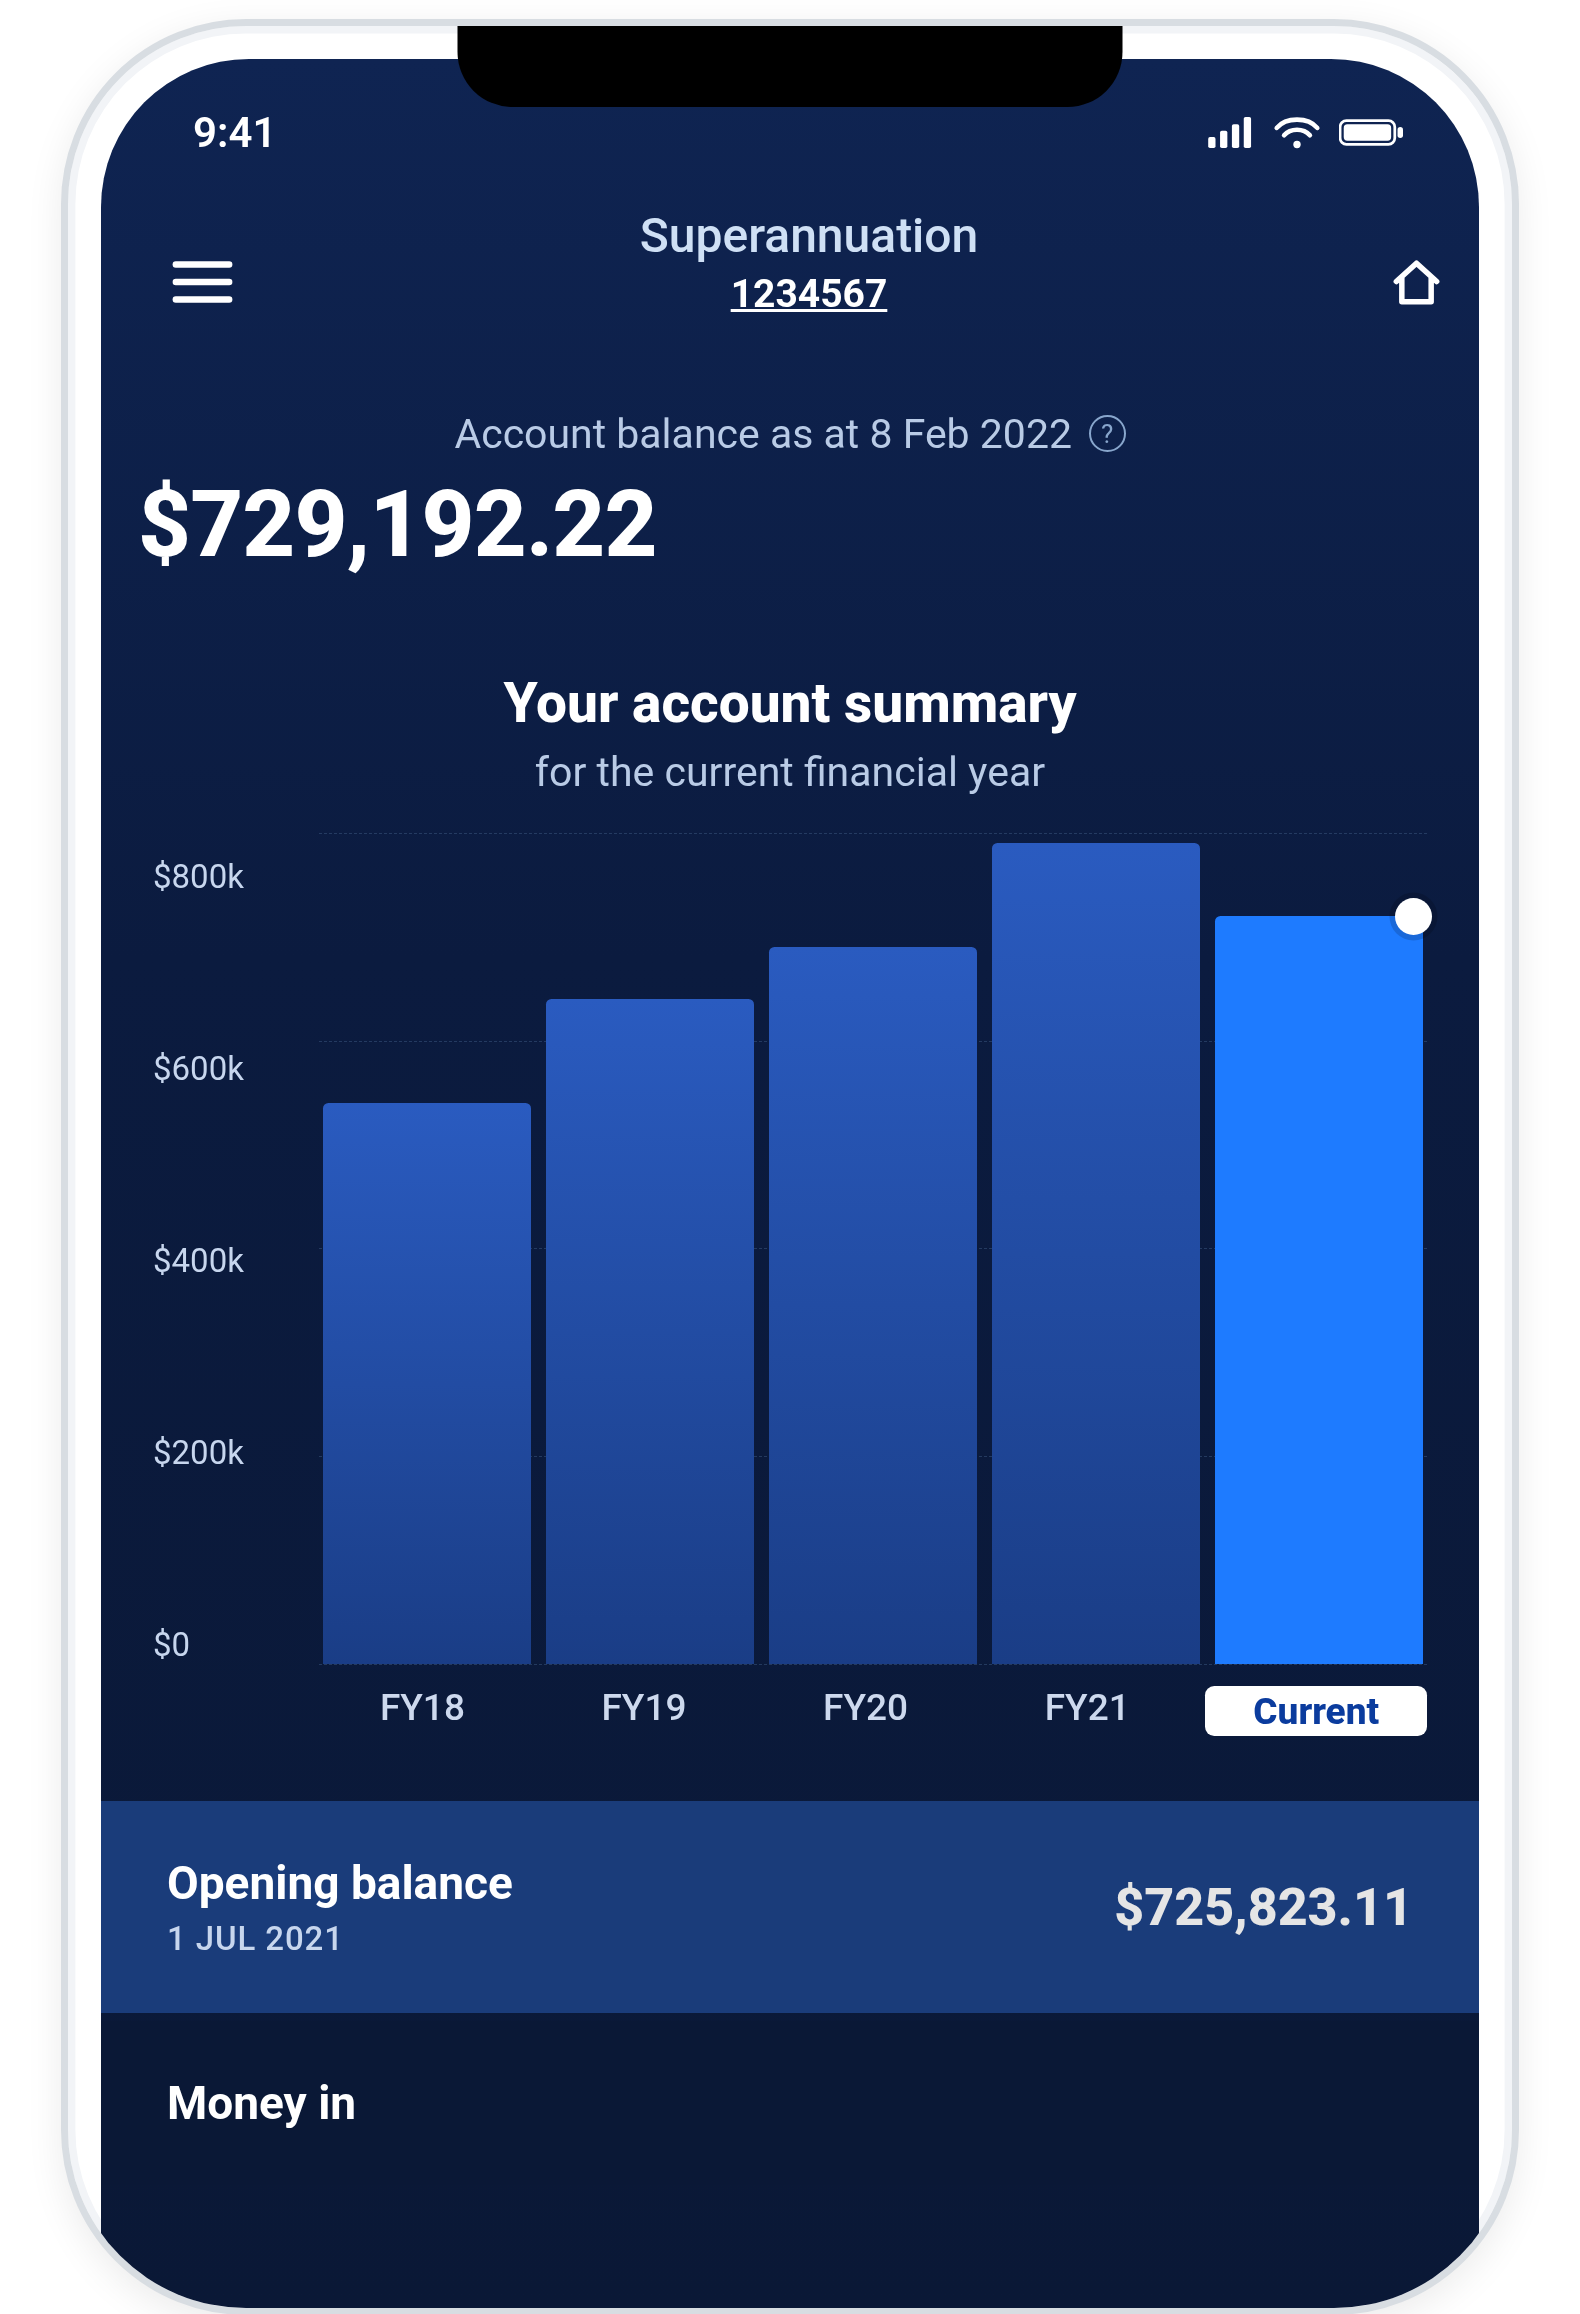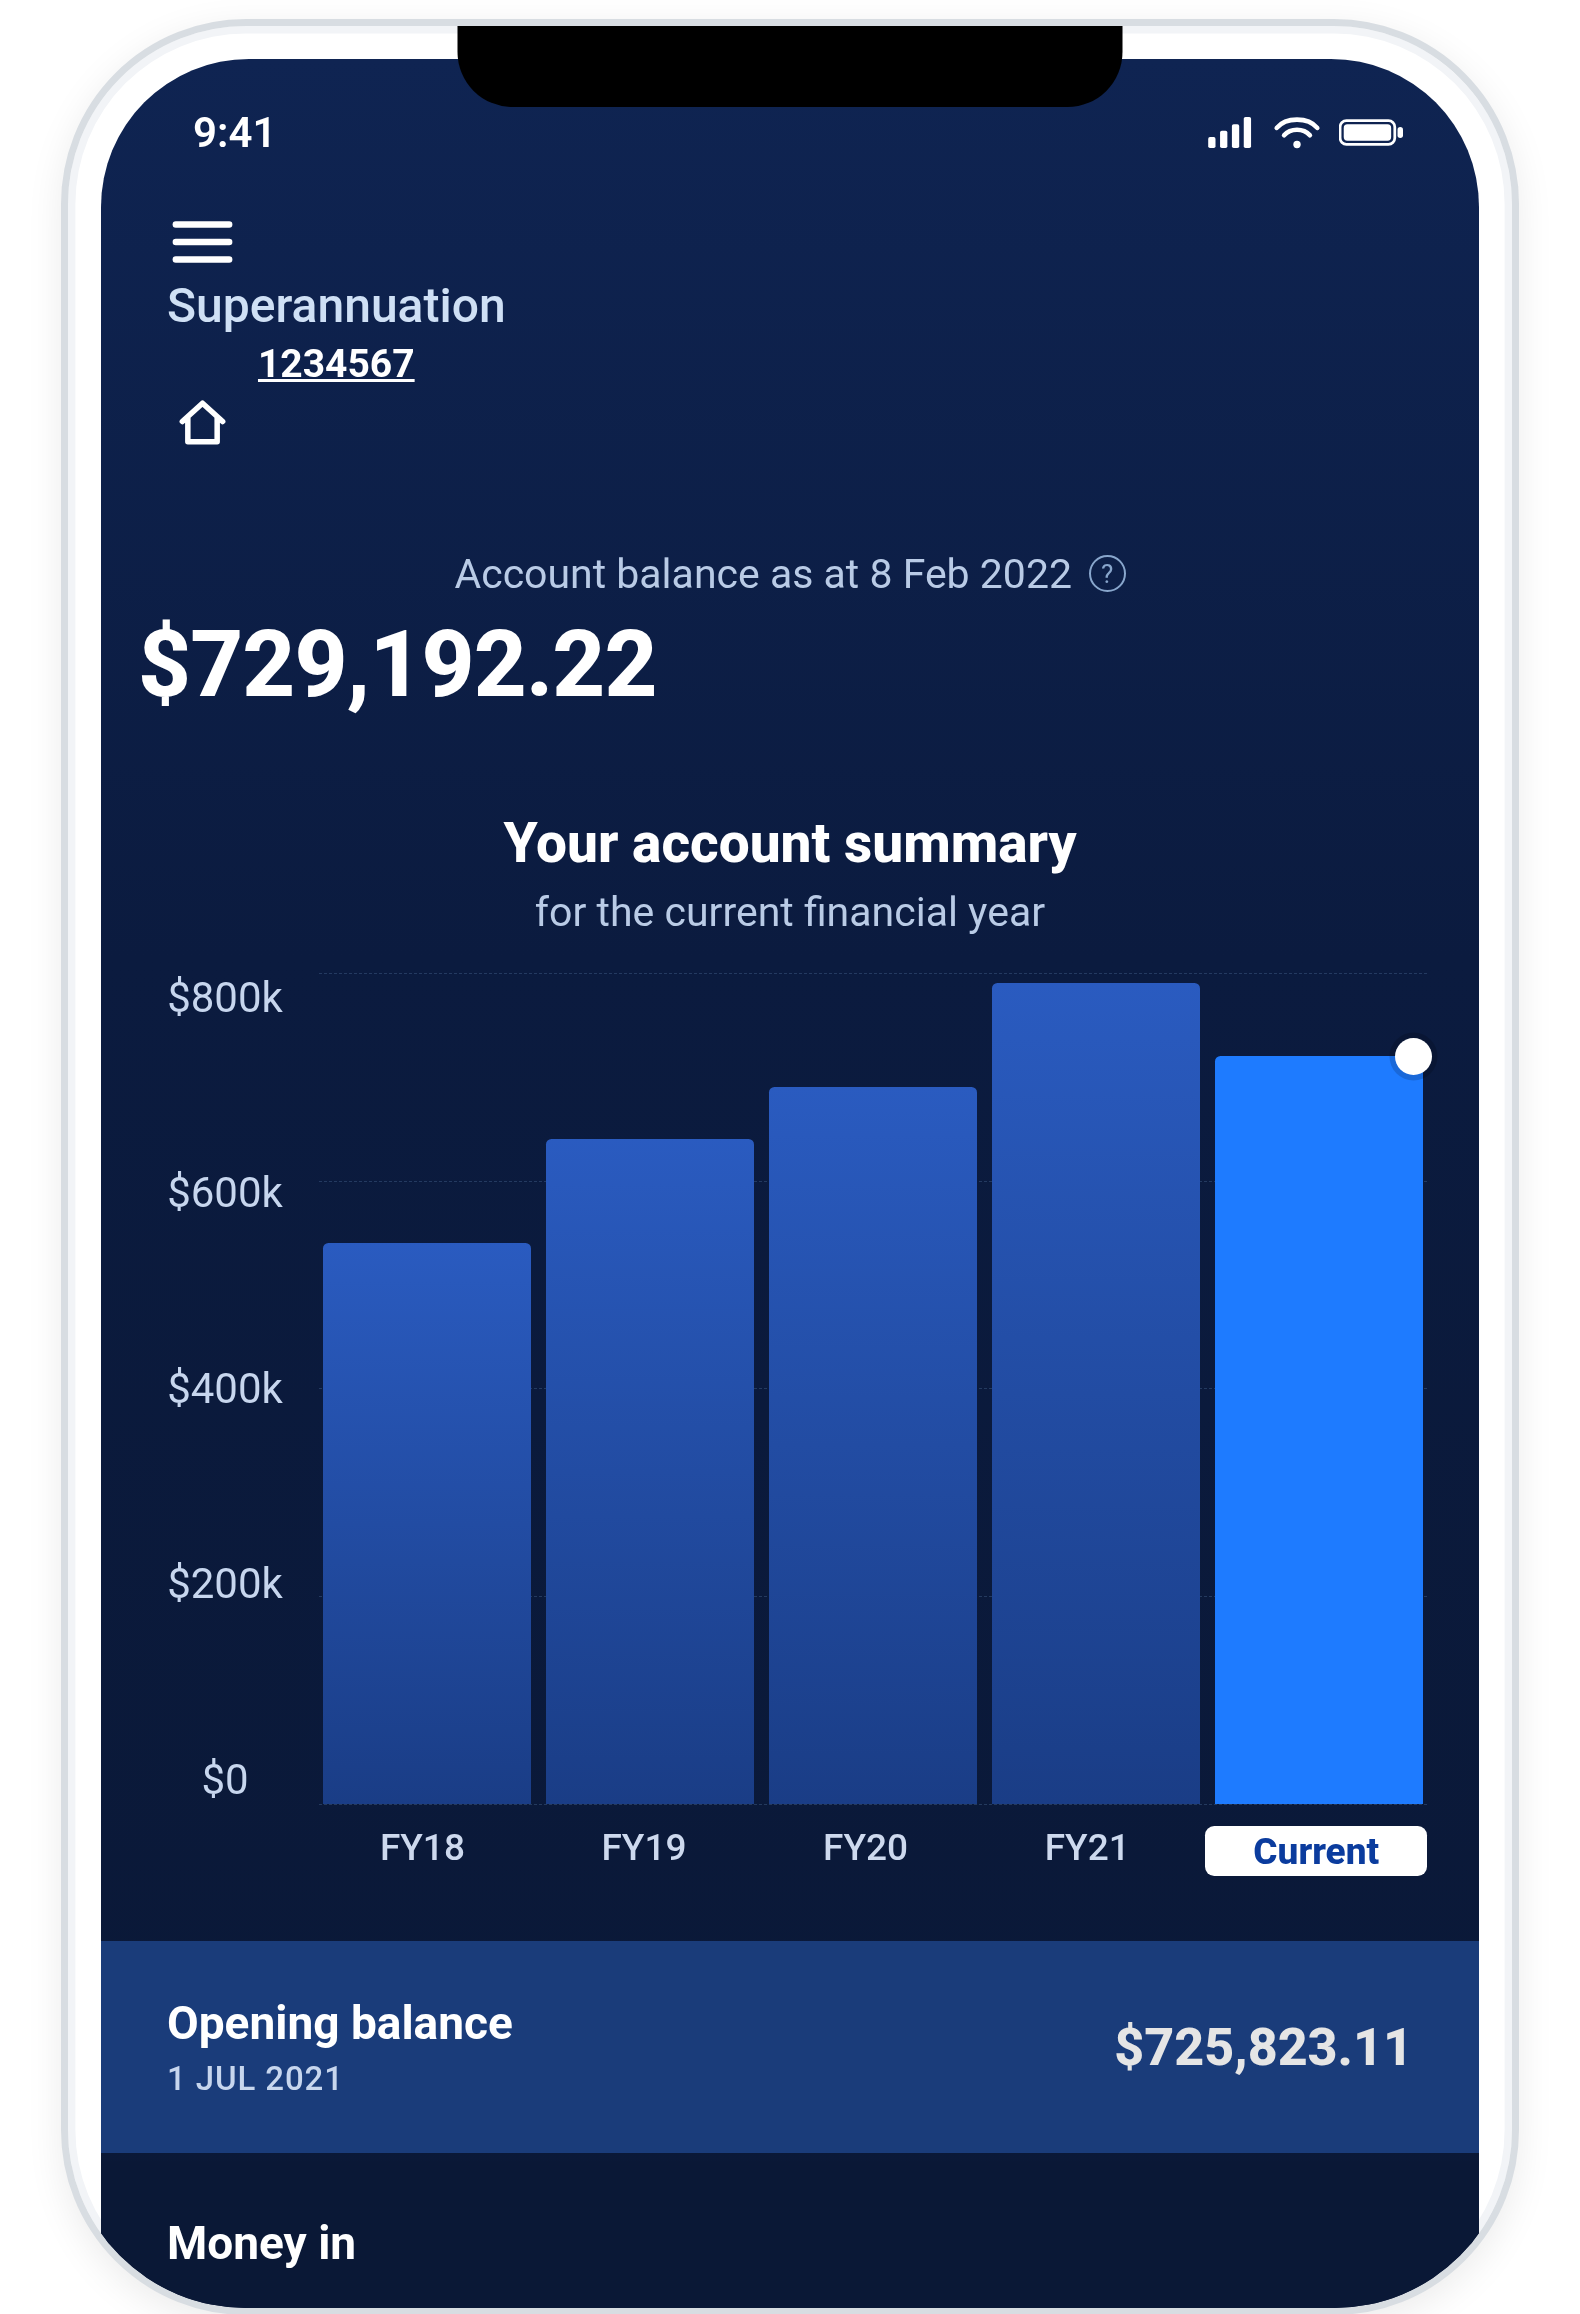--- a/index.html
+++ b/index.html
@@ -46,23 +46,22 @@
     height: 111px;
     font-size: 42px;
     font-weight: 600;
   }
   .status-right { display:flex; gap:18.5px; align-items:center; }
   .icon-cell, .icon-wifi, .icon-batt { display:inline-block; }
   .icon-cell svg, .icon-wifi svg, .icon-batt svg { display:block; }
 
   
   .header {
-    display:flex; align-items:flex-start; justify-content:space-between;
+    display:flex; align-items:flex-end; justify-content:space-between;
     padding: 37px 28px 28px 66px;
-    flex-direction: column;
   }
   .hamburger, .home-btn { width:70px; height:70px; display:flex; align-items:center; justify-content:center; }
   .title-block { text-align:center; }
   .title-main { font-size: 48px; color: #cfe0f5; font-weight:500; }
   .title-sub { font-size: 39px; color: #fff; font-weight:700; margin-top:7.4px;text-decoration:underline; }
 
   
   .balance-block { padding: 65px 37px 28px; }
   .balance-label-row { display:flex; align-items:center; justify-content:center; gap:16.6px; }
   .balance-label { font-size:41px; color:#b9cbe6; font-weight:400; }
@@ -71,21 +70,21 @@
 
   
   .summary-heading { text-align:center; padding: 65px 37px 37px; }
   .summary-title { font-size:55px; font-weight:800; }
   .summary-sub { font-size:41px; color:#b9cbe6; margin-top:13px; }
 
   
   .chart-wrap { padding: 0 52px 65px 52px; }
   .chart { display:flex; height: 831px; position:relative; }
   .y-axis { width:166px; display:flex; flex-direction:column; justify-content:space-between; padding: 0 22px 0 0; }
-  .y-tick { font-size:42px; color:#c7d6ee; text-align:center; }
+  .y-tick { font-size:33px; color:#c7d6ee; text-align:left;margin-top:24px; }
   .plot { flex:1; position:relative; }
   .gridlines { position:absolute; inset:0; }
   .gridline { position:absolute; left:0; right:0; height:0; border-top:1.8px dashed #3a557d; opacity:.55; }
   .bars { position:absolute; inset:0; display:flex; align-items:flex-end; gap:14.8px; padding:0 3.7px; }
   .bar { flex:1; border-radius:5.5px 5.5px 0 0; background: linear-gradient(180deg, #2a5bc0 0%, #1a3d86 100%); position:relative; }
   .bar.current { background:#1e7bff; }
   .bar .marker { position:absolute; top:-18.5px; right:-9.2px; width:37px; height:37px; background:#fff; border-radius:50%; box-shadow:0 0 0 5.5px rgba(0,0,0,.15); }
   .x-axis { display:flex; padding-left:166px; margin-top:22px; gap:14.8px; }
   .x-tick { flex:1; text-align:center; font-size:37px; color:#cdd9ee; font-weight:500; }
   .x-tick.pill { background:#fff; color:#0b3c9e; font-weight:800; border-radius:9.2px; padding:3.7px 7.4px; }

